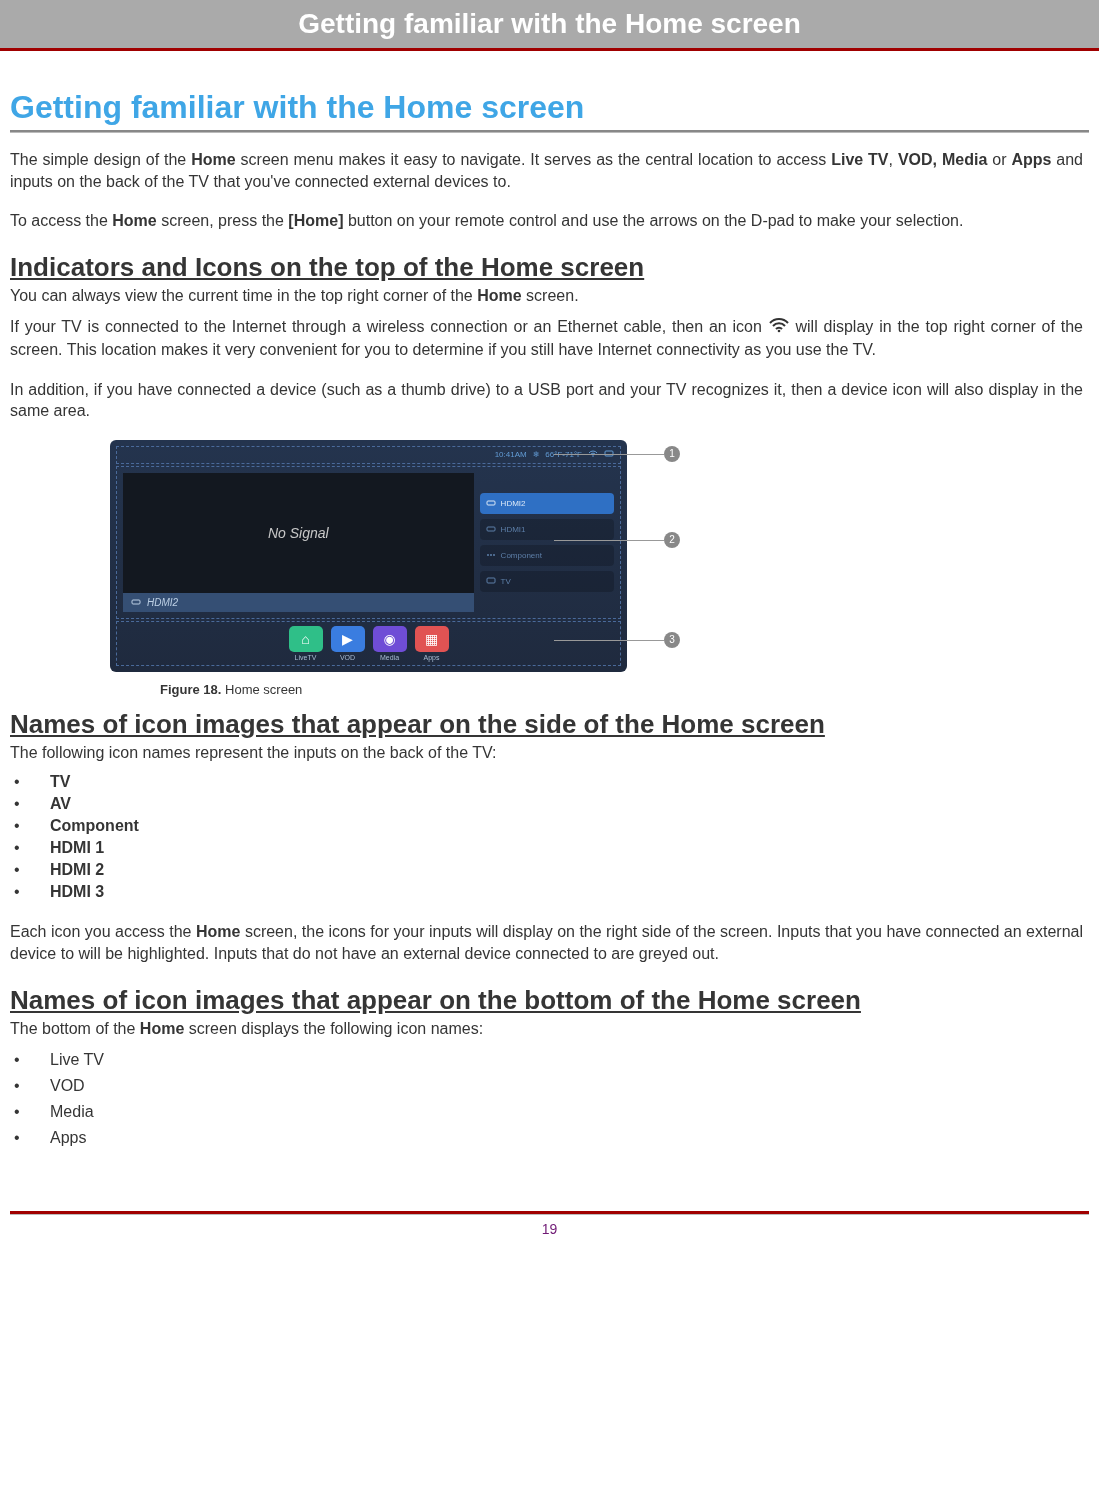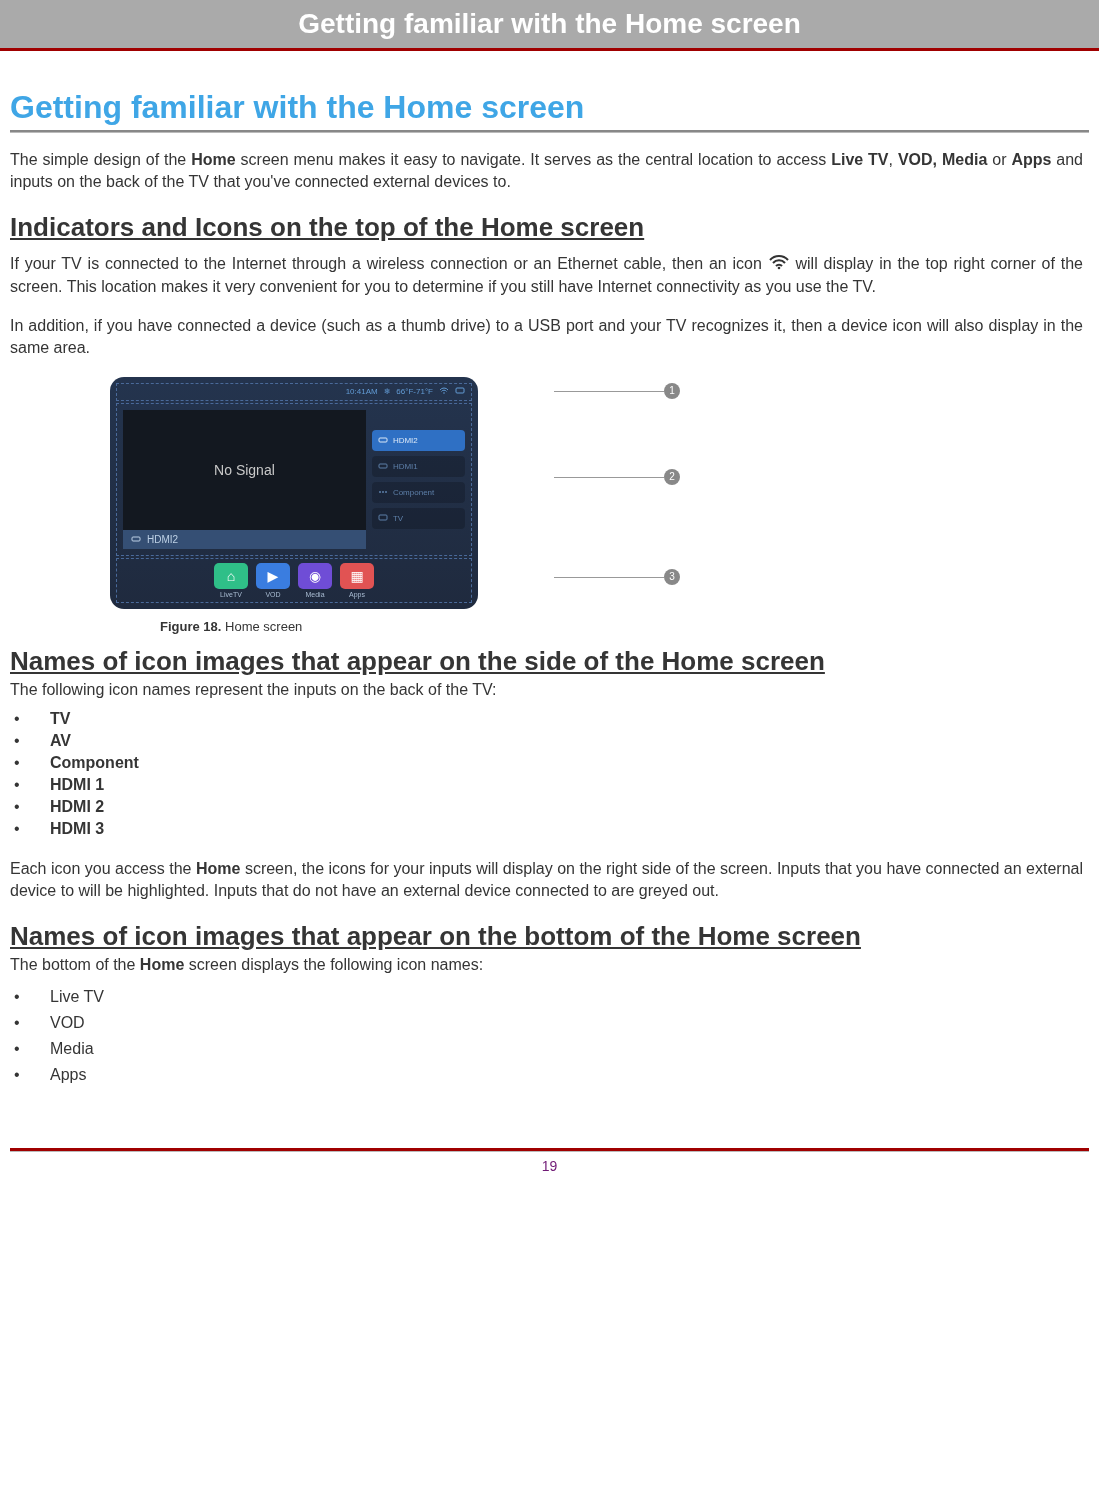--- a/index.html
+++ b/index.html
@@ -66,23 +66,23 @@
       text-align: left;
       padding-left: 4px;
     }
     .bullet-bold { font-weight: bold; }
     .figure-wrap {
       position: relative;
       margin: 10px 0 8px 100px;
       width: 640px;
     }
     .tv-screen {
-      width: 368px;
+      width: 517px;
       background: linear-gradient(#24344e, #1f2a3e);
-      border-radius: 14px;
+      border-radius: 6px;
       padding: 4px;
     }
     .status-bar {
       border: 1px dashed #4a6a9a;
       margin: 2px;
       display: flex;
       justify-content: flex-end;
       align-items: center;
       gap: 6px;
       padding: 2px 6px;
@@ -94,20 +94,21 @@
       border: 1px dashed #4a6a9a;
       margin: 2px;
       display: flex;
       padding: 6px;
       gap: 6px;
     }
     .preview-col {
       flex: 3;
       display: flex;
       flex-direction: column;
+      font-style: italic;
     }
     .no-signal {
       background: #131820;
       color: #c8c8c8;
       font-size: 14px;
       height: 120px;
       display: flex;
       align-items: center;
       justify-content: center;
     }
@@ -226,22 +227,28 @@
 
 <div class="content">
 
   <h1 class="main-title">Getting familiar with the Home screen</h1>
   <div class="title-underline"></div>
 
   <p class="para">
     <span>The simple design of the </span><b>Home</b><span> screen menu makes it easy to navigate. It serves as the central location to access </span><b>Live TV</b>, <b>VOD, Media</b><span> or </span><b>Apps</b><span> and inputs on the back of the TV that you've connected external devices to.</span>
   </p>
 
+  <p class="para">
+    <span>To access the </span><b>Home</b><span> screen, press the </span><b>[Home]</b><span> button on your remote control and use the arrows on the D-pad to make your selection.</span>
+  </p>
 
   <h2 class="sub-heading">Indicators and Icons on the top of the Home screen</h2>
+  <p class="intro-list">
+    <span>You can always view the current time in the top right corner of the </span><b>Home</b><span> screen.</span>
+  </p>
 
   <p class="para">
     <span>If your TV is connected to the Internet through a wireless connection or an Ethernet cable, then an icon </span><span class="wifi-icon"><svg width="22" height="16" viewBox="0 0 22 16">
           <path d="M2 6 A12 12 0 0 1 20 6" stroke="#333" stroke-width="2" fill="none"></path>
           <path d="M5 9 A8 8 0 0 1 17 9" stroke="#333" stroke-width="2" fill="none"></path>
           <path d="M8 12 A4 4 0 0 1 14 12" stroke="#333" stroke-width="2" fill="none"></path>
           <circle cx="11" cy="14" r="1.3" fill="#333"></circle>
         </svg></span><span> will display in the top right corner of the screen. This location makes it very convenient for you to determine if you still have Internet connectivity as you use the TV.</span>
   </p>
 

